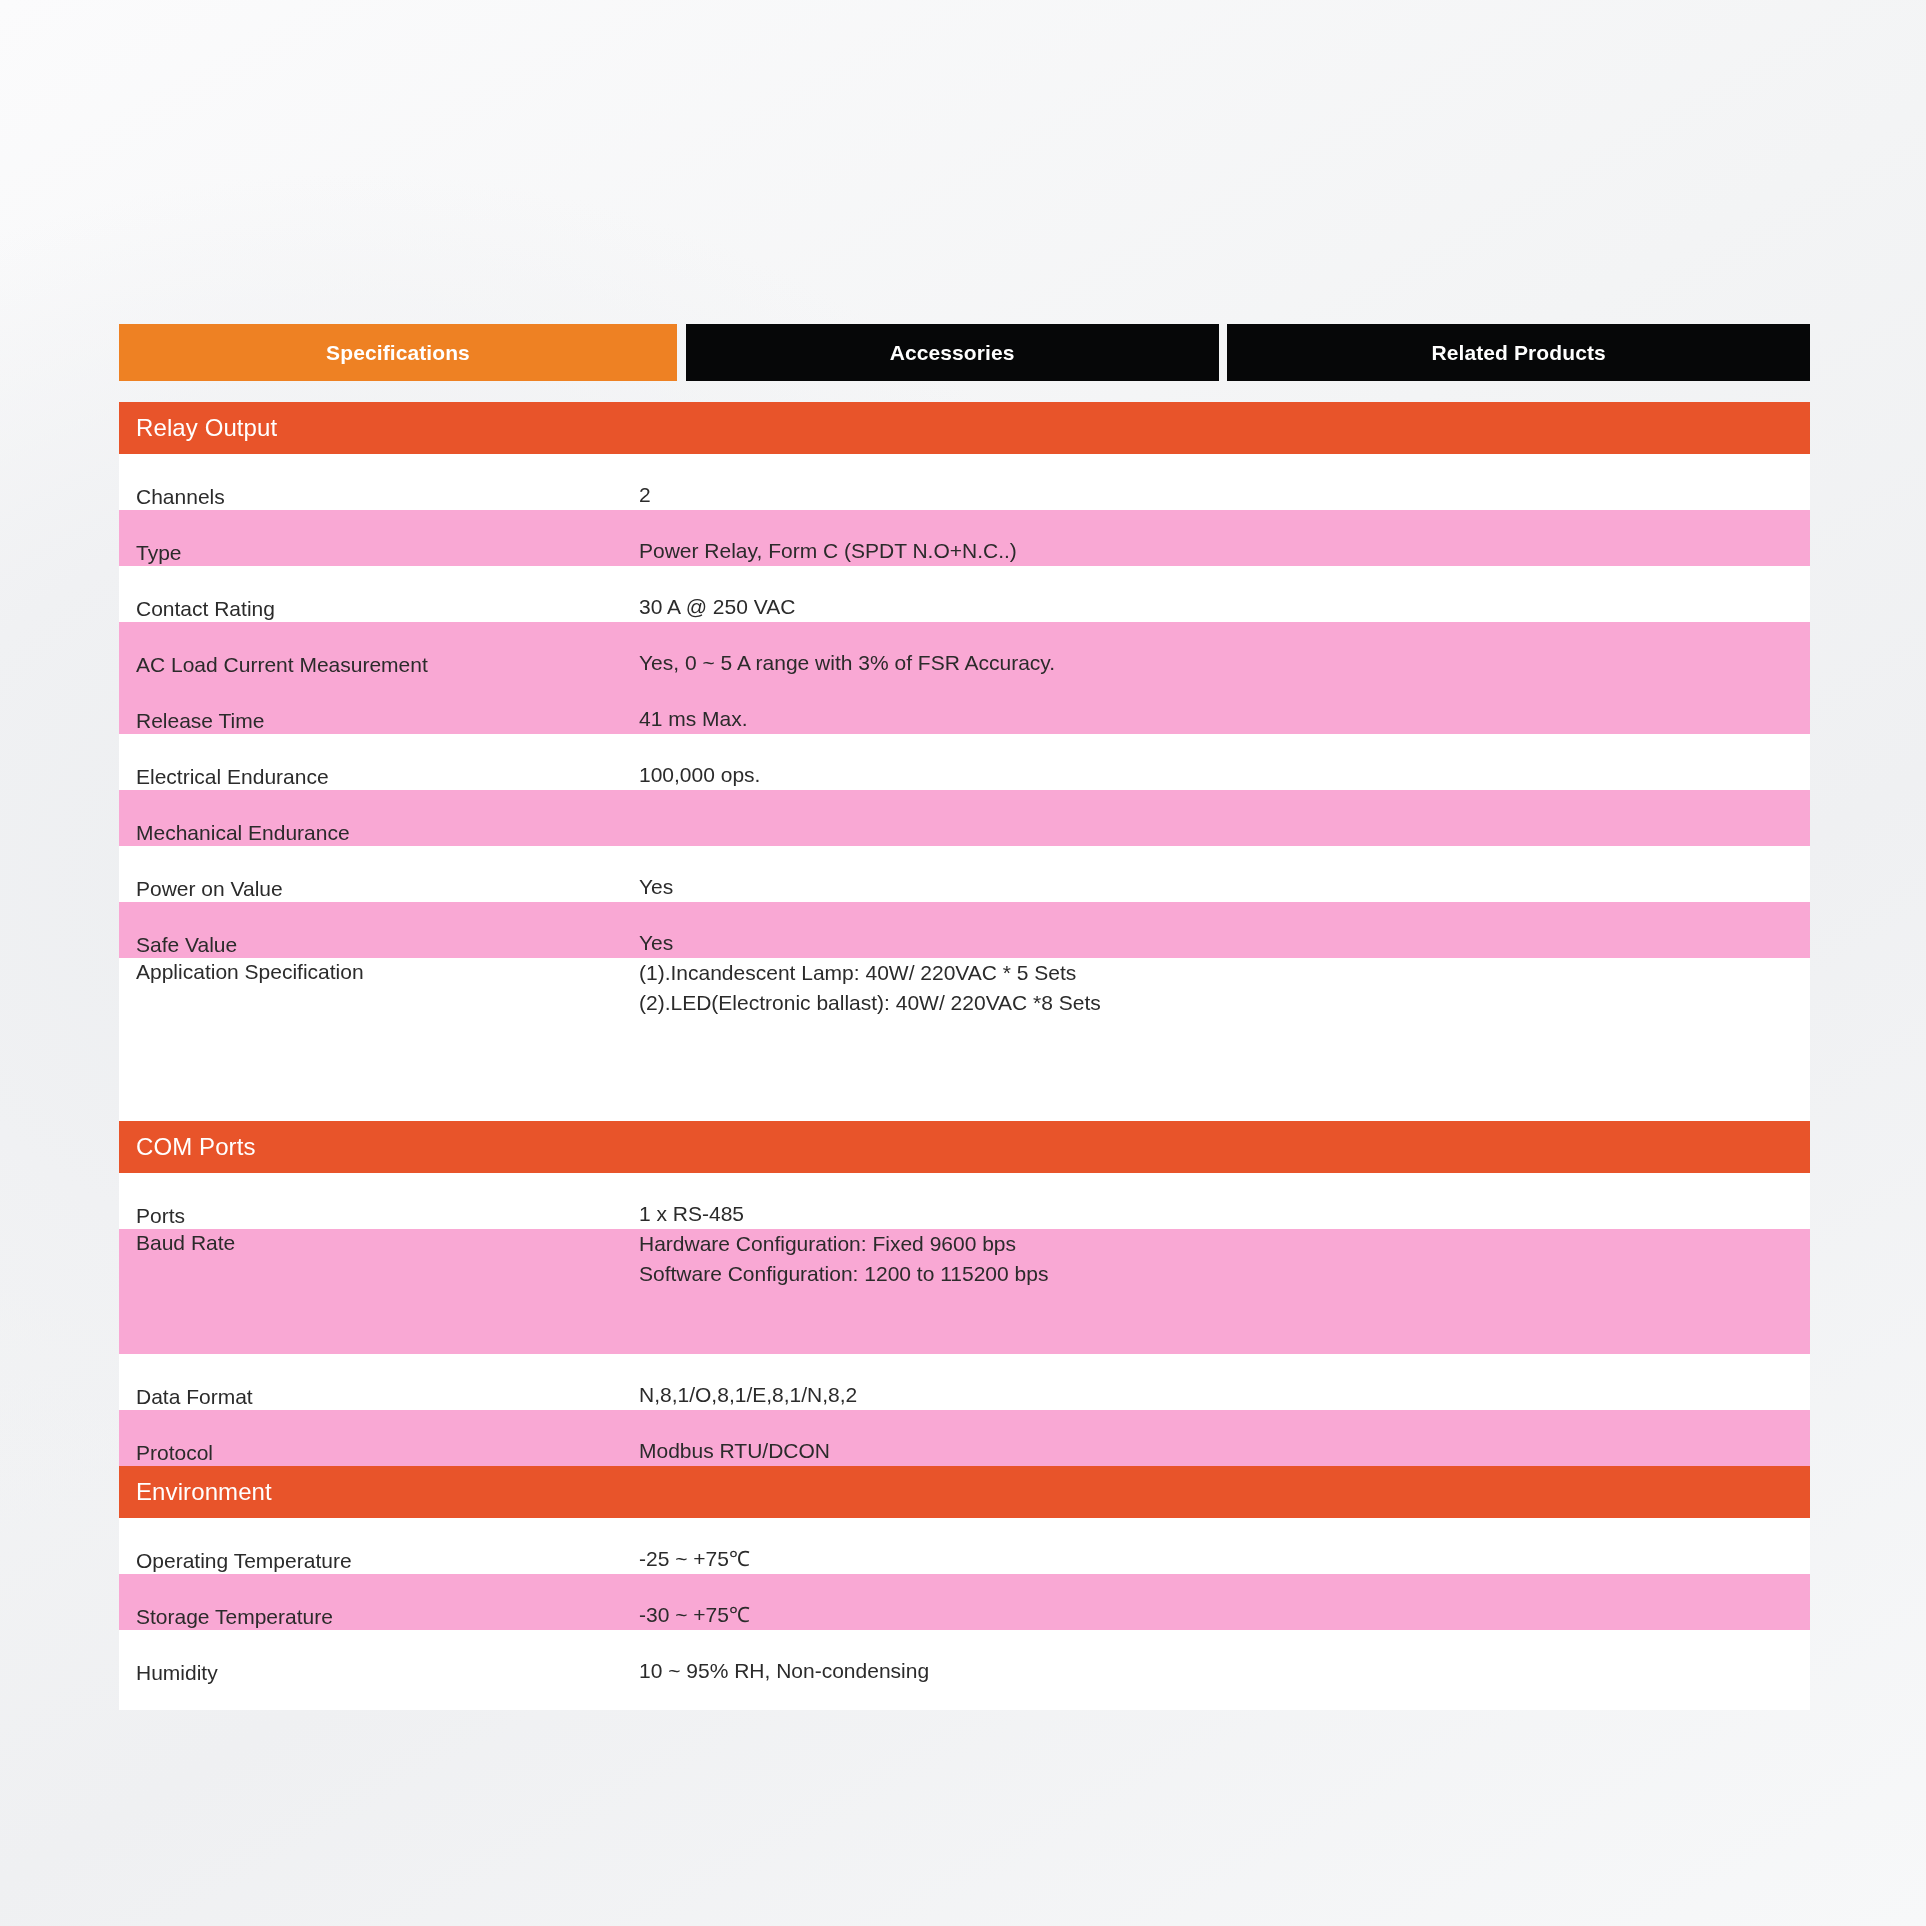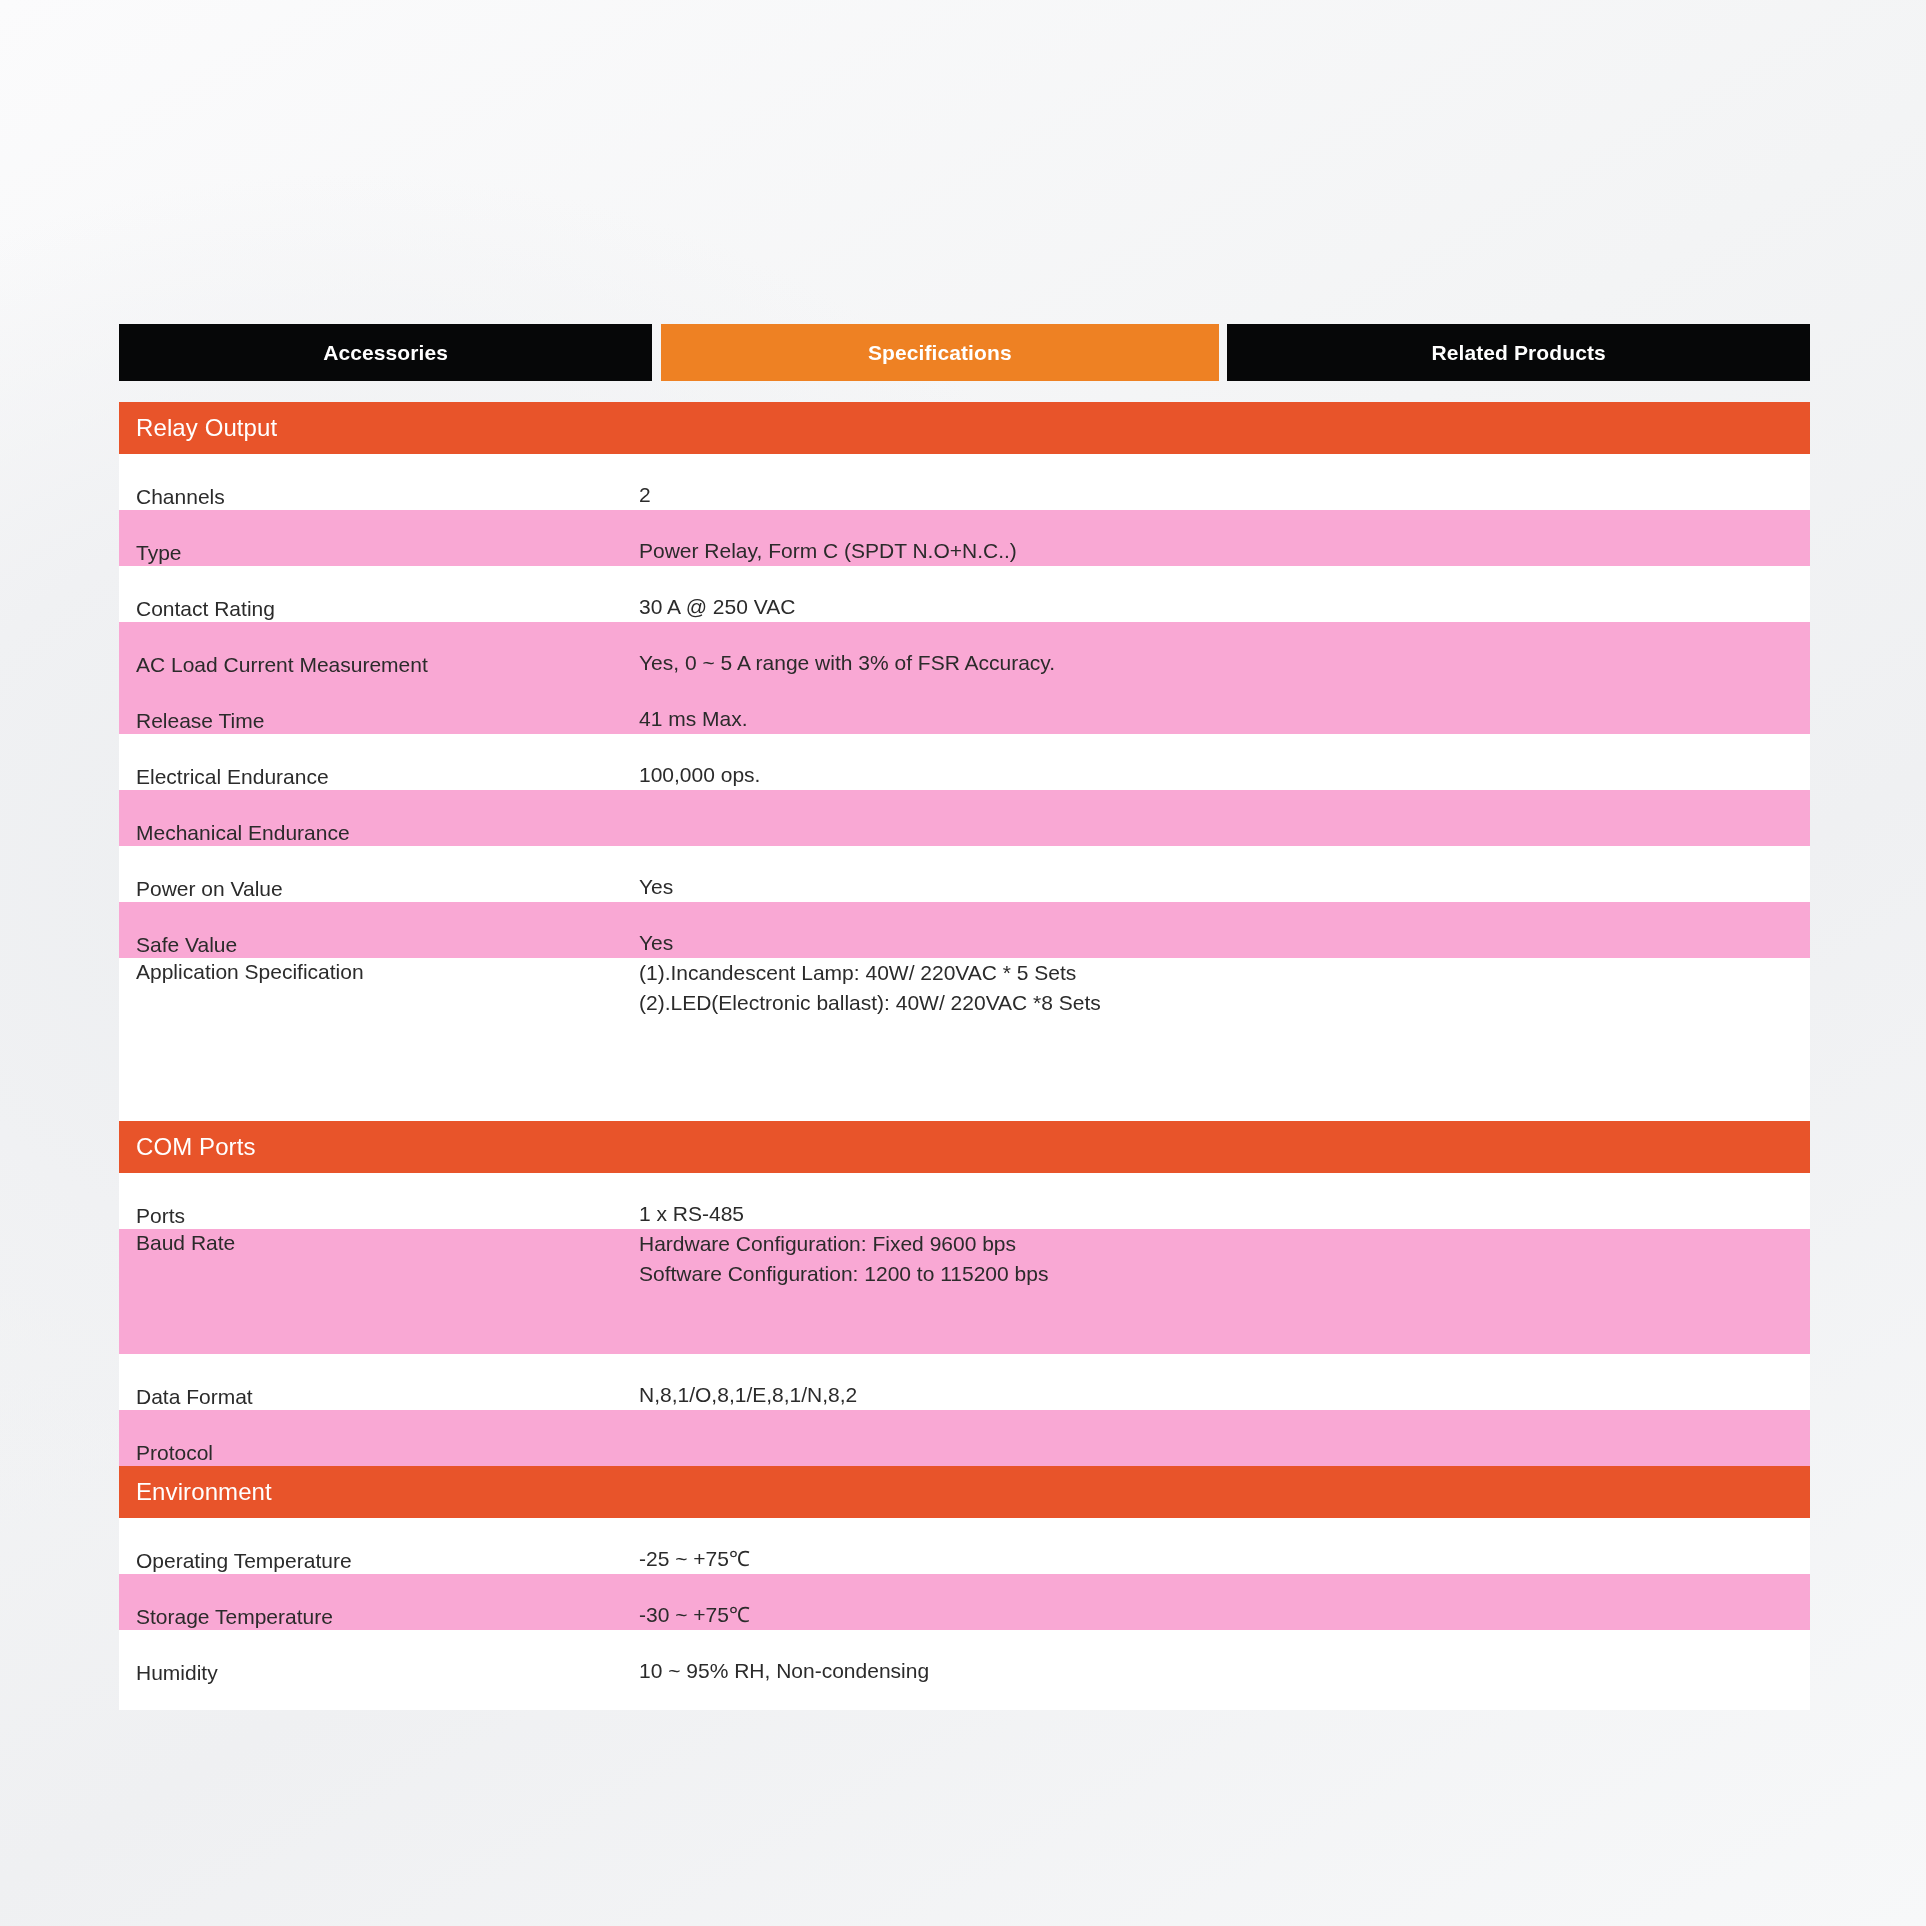--- a/index.html
+++ b/index.html
@@ -126,25 +126,25 @@
   }
 </style>
 </head>
 <body>
 
 <div class="canvas">
 
   <div class="content">
 
     <div class="tabs" id="tab-bar">
+        <div class="tab active">
+          <span>Specifications</span>
+        </div>
         <div class="tab idle">
           <span>Accessories</span>
-        </div>
-        <div class="tab active">
-          <span>Specifications</span>
         </div>
         <div class="tab idle">
           <span>Related Products</span>
         </div>
       </div>
 
     <div class="spec-table" id="spec-table">
         <div class="section-header">
           <span class="section-header-title">Relay Output</span>
         </div>
@@ -227,20 +227,23 @@
             </div>
           </div>
           <div class="row odd">
             <div class="cell-label">Data Format</div>
             <div class="cell-value">
               <span class="vline">N,8,1/O,8,1/E,8,1/N,8,2</span>
             </div>
           </div>
           <div class="row even">
             <div class="cell-label">Protocol</div>
+            <div class="cell-value">
+              <span class="vline">Modbus RTU/DCON</span>
+            </div>
           </div>
         </div>
         <div class="section-header">
           <span class="section-header-title">Environment</span>
         </div>
         <div class="rows">
           <div class="row odd">
             <div class="cell-label">Operating Temperature</div>
             <div class="cell-value">
               <span class="vline">-25 ~ +75℃</span>

